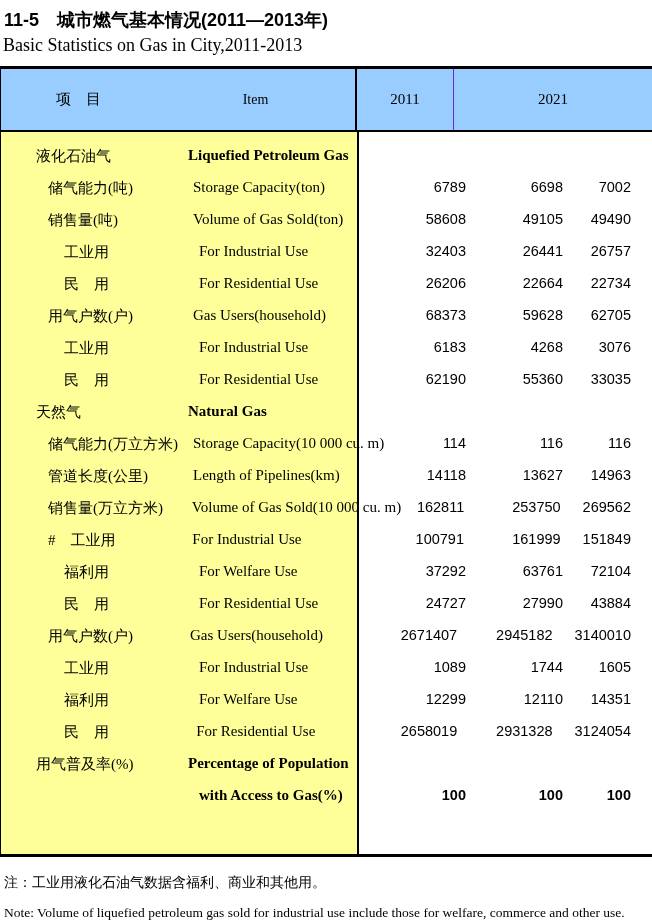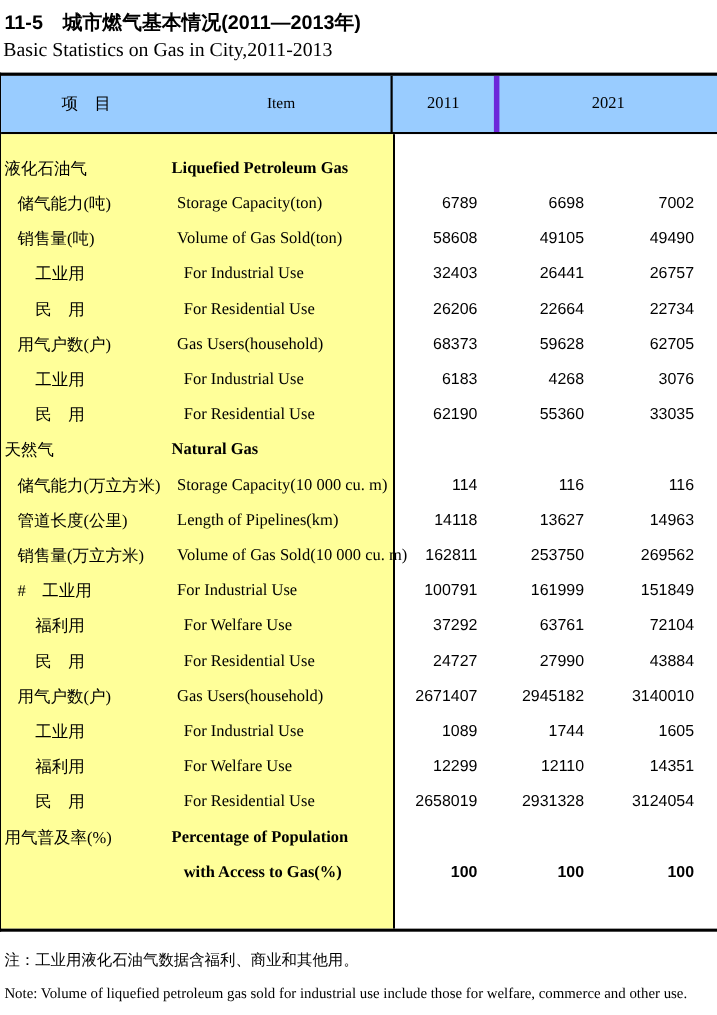--- a/index.html
+++ b/index.html
@@ -25,21 +25,21 @@
   }
   .gas-table {
     margin-top: 10px;
     width: 652px;
     border-top: 3px solid #000;
     border-bottom: 3px solid #000;
     border-left: 1px solid #000;
   }
   .thead {
     display: flex;
-    height: 53px;
+    height: 63px;
     background: var(--header-bg, #99ccff);
     border-bottom: 2px solid #000;
   }
   .th-item {
     width: 356px;
     border-right: 2px solid #000;
     display: flex;
     align-items: center;
   }
   .th-zh {
@@ -47,39 +47,39 @@
     text-align: center;
     font-size: 15px;
   }
   .th-en {
     flex: 1;
     text-align: center;
     font-size: 14px;
   }
   .th-year {
     width: 97px;
-    border-right: 5px solid #6d28d9;
+    border-right: 1px solid #6d28d9;
     display: flex;
     align-items: center;
     justify-content: center;
     font-size: 15px;
   }
   .th-year.last { flex: 1; border-right: none; }
   .tbody {
     height: 722px;
     padding-top: 15px;
     background: linear-gradient(to right,
       var(--stub-bg, #ffff99) 0px, var(--stub-bg, #ffff99) 356px,
       #000 356px, #000 358px,
       #ffffff 358px);
   }
   .row {
     display: flex;
     height: 32px;
-    align-items: center;
+    padding-left: 32px;
   }
   .cell-zh {
     width: 155px;
     font-size: 15px;
     white-space: nowrap;
     overflow: visible;
   }
   .cell-en {
     width: 203px;
     font-size: 15px;

